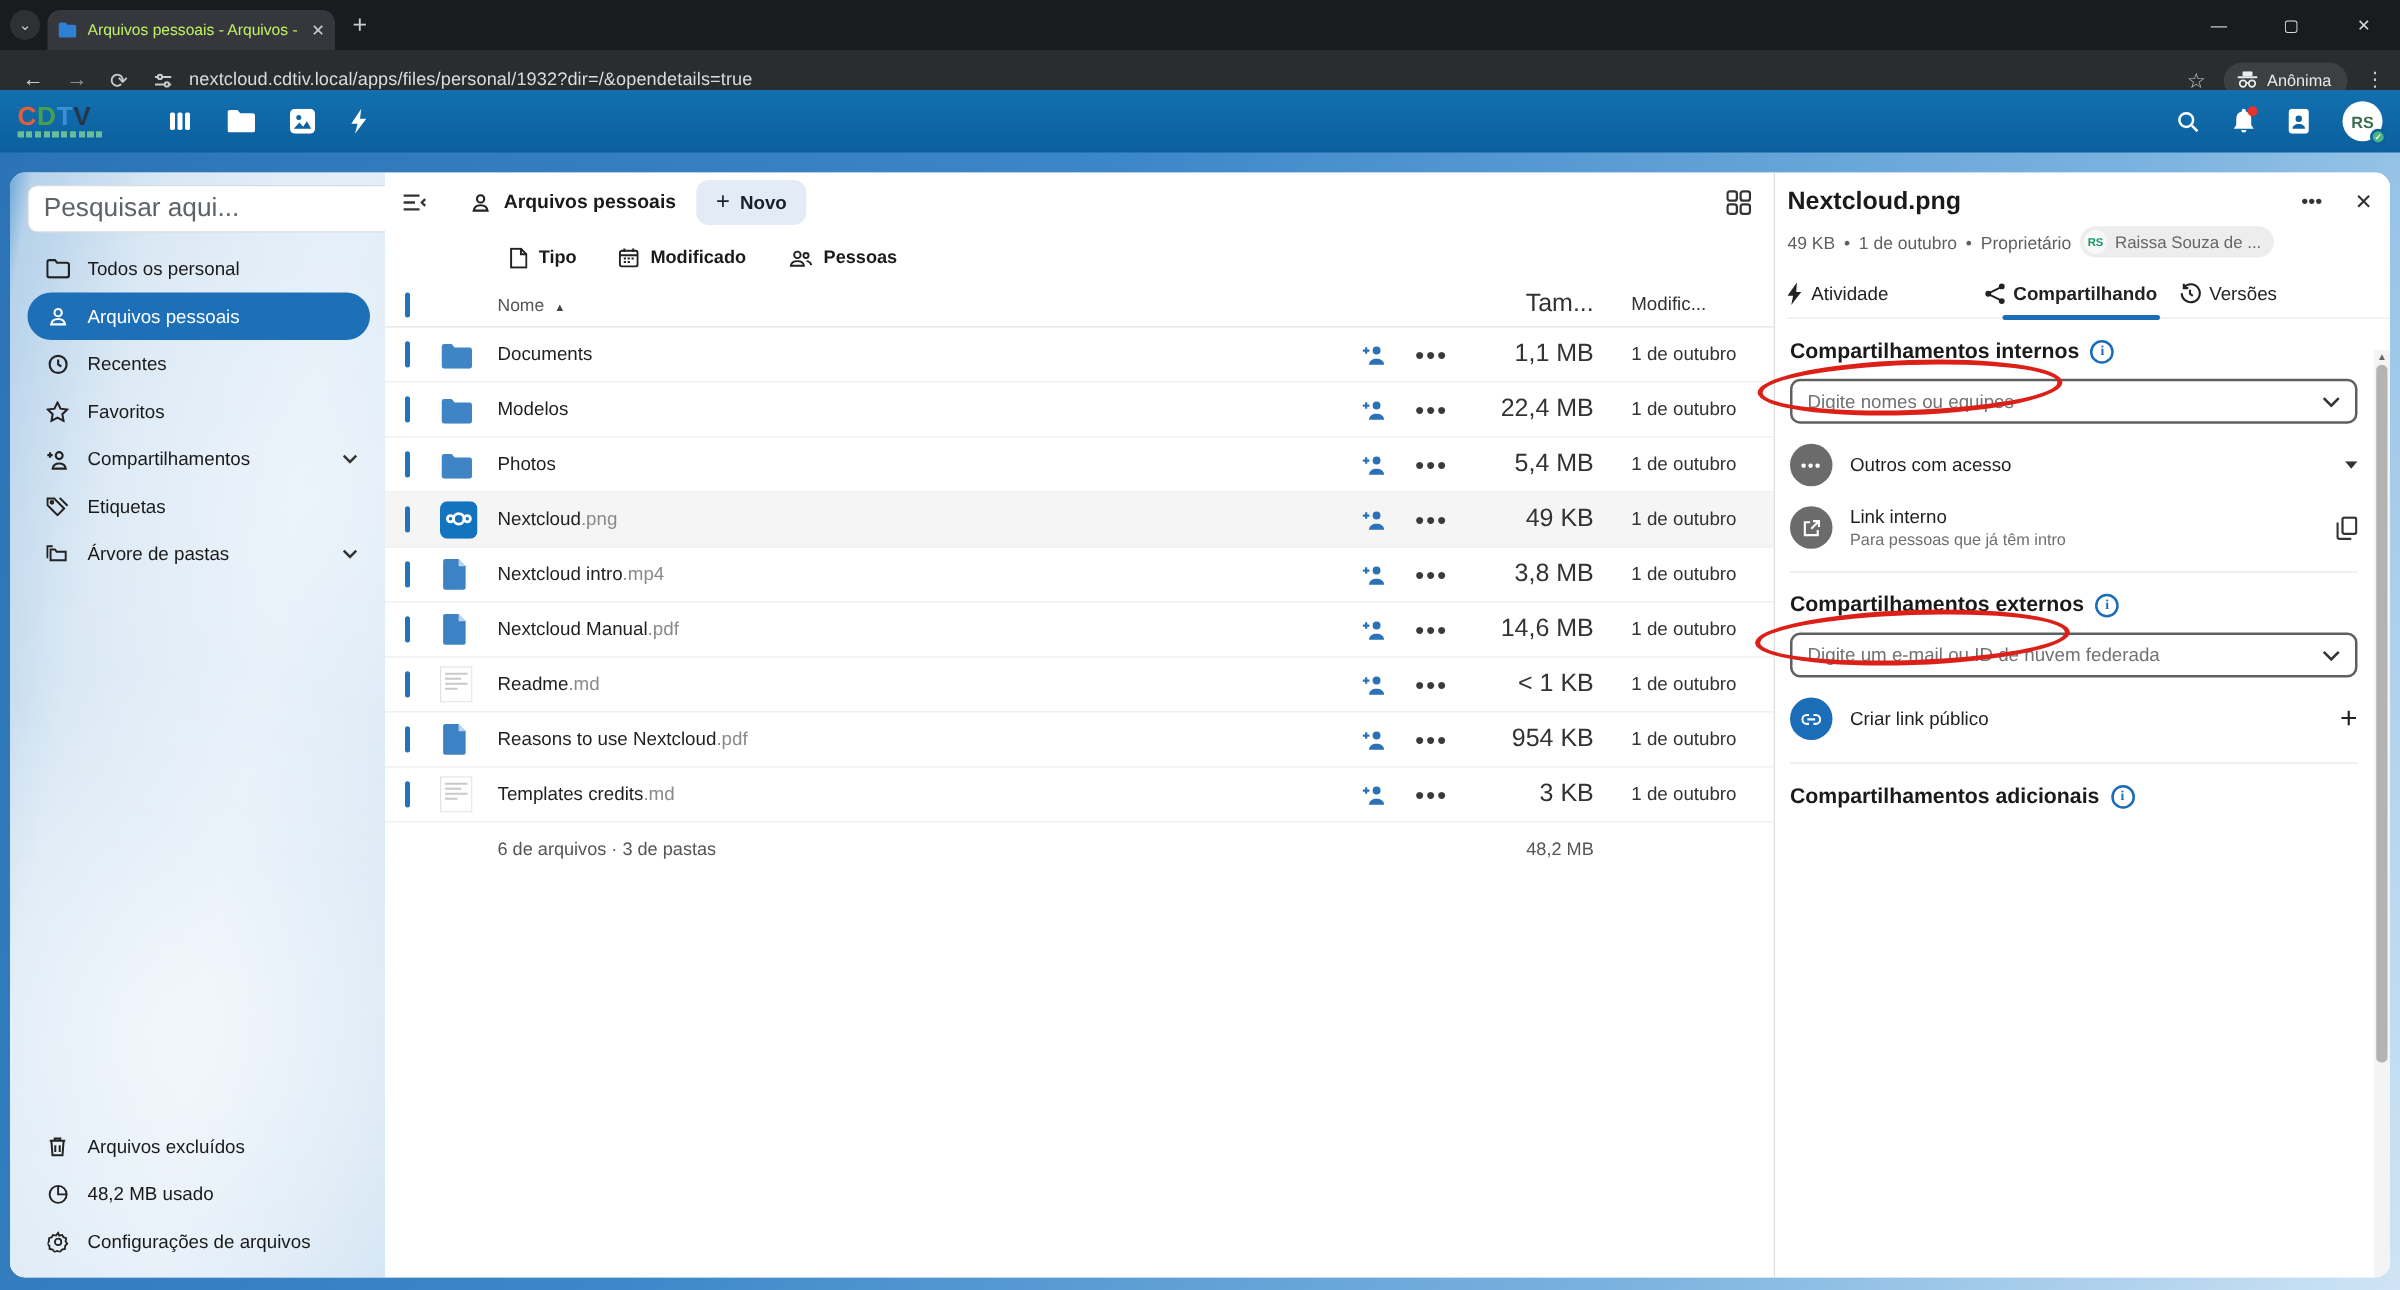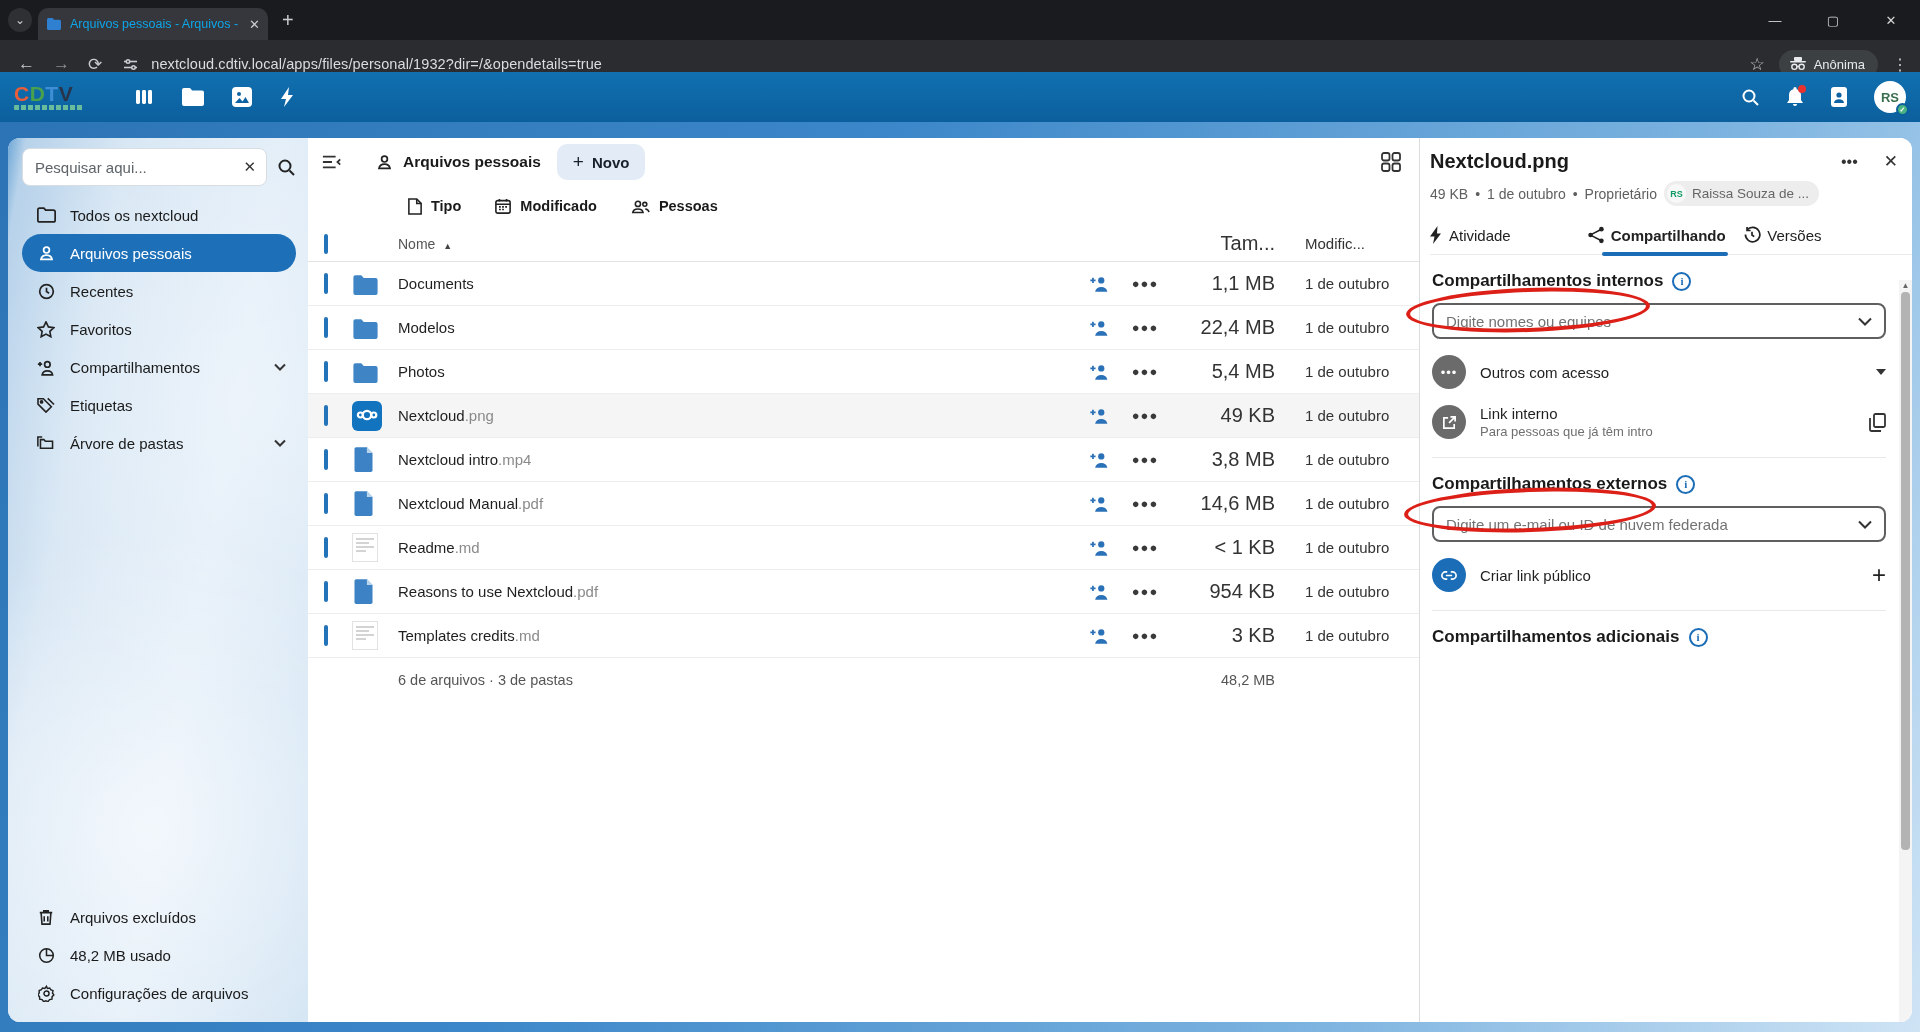--- a/index.html
+++ b/index.html
@@ -5,21 +5,21 @@
   * { margin:0; padding:0; box-sizing:border-box; }
   html,body { width:1920px; height:1032px; overflow:hidden; font-family:"Liberation Sans",sans-serif; }
   .screen { position:relative; width:1920px; height:1032px;
     background:linear-gradient(115deg,#2a72b4 0%,#3c87c9 40%,#7db4e0 75%,#cfe4f5 100%); }
 
   
   .tabbar { position:absolute; left:0; top:0; width:1920px; height:40px; background:#191b1e; display:flex; align-items:center; }
   .tabsearch { width:24px; height:24px; margin-left:8px; border-radius:50%; background:#2e3033; color:#c9cdd1; display:flex; align-items:center; justify-content:center; font-size:12px; }
   .tab { margin-left:6px; margin-top:8px; width:230px; height:32px; background:#35373c; border-radius:10px 10px 0 0; display:flex; align-items:center; padding:0 8px; }
   .favicon { width:16px; height:16px; margin-right:8px; flex:0 0 auto; }
-  .tabtitle { color:#0ea5e9; font-size:12.5px; white-space:nowrap; overflow:hidden; flex:1; }
+  .tabtitle { color:#bef264; font-size:12.5px; white-space:nowrap; overflow:hidden; flex:1; }
   .tabclose { color:#c9cdd1; font-size:13px; margin-left:6px; }
   .newtab { color:#c9cdd1; font-size:20px; margin-left:14px; }
   .wincontrols { position:absolute; right:0; top:0; height:40px; display:flex; }
   .winbtn { width:58px; height:40px; display:flex; align-items:center; justify-content:center; color:#d6d6d6; font-size:13px; }
   .toolbar { position:absolute; left:0; top:40px; width:1920px; height:48px; background:#2b2c2f; display:flex; align-items:center; }
   .navbtn { color:#c7cbd0; font-size:17px; margin-left:18px; }
   .navbtn.dim { color:#8a8f94; }
   .siteinfo { margin-left:20px; color:#c7cbd0; }
   .url { color:#dadce0; font-size:14.5px; margin-left:12px; letter-spacing:.1px; }
   .tb-right { position:absolute; right:12px; top:0; height:48px; display:flex; align-items:center; gap:14px; }
@@ -47,21 +47,21 @@
   .appbox { position:absolute; left:8px; top:138px; width:1904px; height:884px; border-radius:12px; overflow:hidden; background:#fff; display:flex; }
 
   
   .sidebar { position:relative; width:300px; flex:0 0 300px; height:100%;
     background:
       radial-gradient(circle at 45% 78%, rgba(255,255,255,.55), rgba(255,255,255,0) 42%),
       radial-gradient(circle at 85% 30%, rgba(255,255,255,.35), rgba(255,255,255,0) 45%),
       linear-gradient(100deg,#6ea7d6 0%,#b7d2ea 4%,#d8e7f4 26%,#e3eef8 60%,#d2e4f3 100%); }
   .searchrow { display:flex; align-items:center; margin:10px 12px 0 14px; gap:10px; }
   .searchbox { flex:1; height:38px; background:#fff; border:1px solid #d8dde2; border-radius:8px; display:flex; align-items:center; padding:0 10px 0 12px; }
-  .searchbox input { border:none; outline:none; flex:1; font-size:15px; color:#333; background:transparent; font-family:inherit; }
+  .searchbox input { border:none; outline:none; flex:1; font-size:21px; color:#333; background:transparent; font-family:inherit; }
   .searchbox input::placeholder { color:#5d6368; }
   .clearx { color:#333; font-size:15px; }
   .sb-searchicon { color:#222; }
   .navlist { margin-top:10px; padding:0 12px 0 14px; }
   .sbitem { height:38px; display:flex; align-items:center; gap:14px; padding:0 10px 0 14px; border-radius:20px; color:#1a1a1a; font-size:15px; }
   .sbitem .ic { width:20px; display:flex; justify-content:center; color:#222; }
   .sbitem.sel { background:#1d70b8; color:#fff; }
   .sbitem.sel .ic { color:#fff; }
   .sbchev { margin-left:auto; color:#333; }
   .sb-bottom { position:absolute; left:14px; right:12px; bottom:10px; }
@@ -250,21 +250,21 @@
             </svg>
           </span>
       </div>
       <div class="navlist">
         <div class="sbitem">
           <span class="ic">
               <svg width="19" height="16" viewBox="0 0 22 18" fill="none" stroke="currentColor" stroke-width="2">
                 <path d="M1 3a2 2 0 0 1 2-2h5l2 2.4h9a2 2 0 0 1 2 2V15a2 2 0 0 1-2 2H3a2 2 0 0 1-2-2z"></path>
               </svg>
             </span>
-          <span>Todos os nextcloud</span>
+          <span>Todos os personal</span>
         </div>
         <div class="sbitem sel">
           <span class="ic">
               <svg width="17" height="17" viewBox="0 0 20 20" fill="none" stroke="currentColor" stroke-width="2">
                 <circle cx="10" cy="6" r="3.4"></circle>
                 <path d="M3.5 17c.6-3.4 3.2-5 6.5-5s5.9 1.6 6.5 5z"></path>
               </svg>
             </span>
           <span>Arquivos pessoais</span>
         </div>

